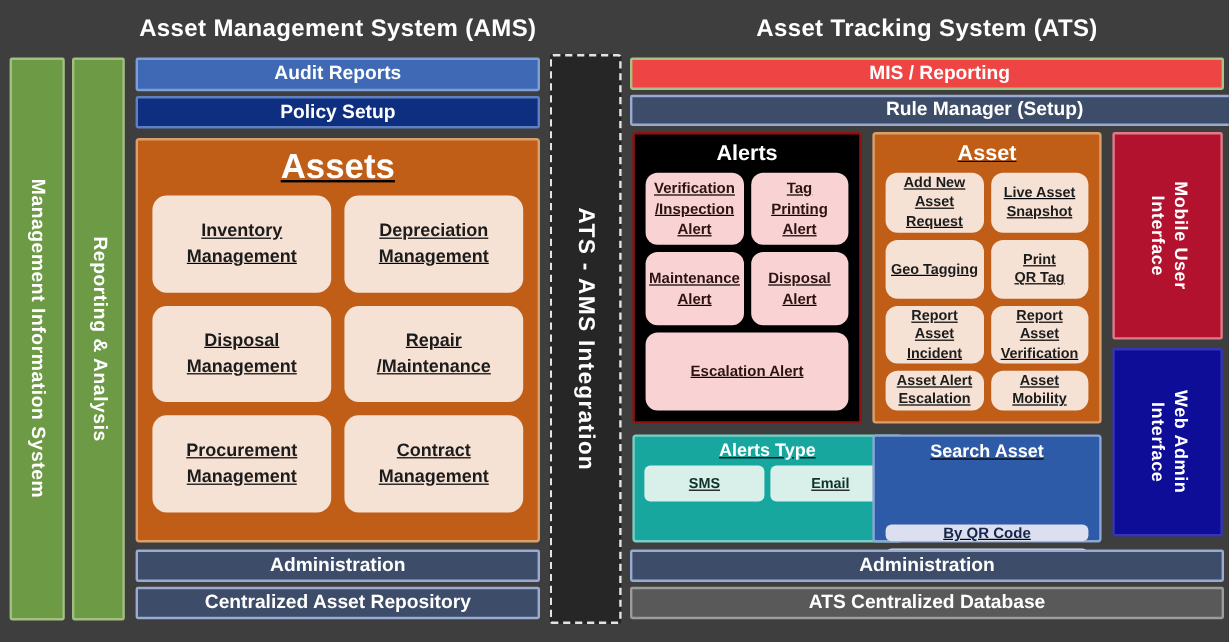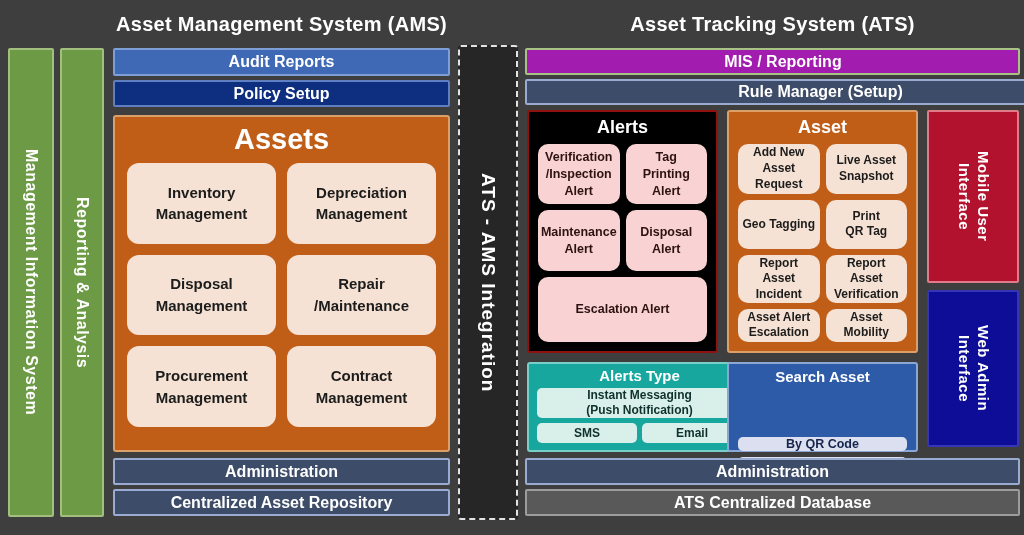--- a/index.html
+++ b/index.html
@@ -19,26 +19,26 @@
   .vbar .vtext {
     writing-mode:vertical-rl; text-orientation:mixed;
     color:#ffffff; font-size:16px; text-align:center; white-space:pre-line;
     letter-spacing:.5px; line-height:1.25;
   }
   
   .green-bar  { background:#6d9a45; border:2px solid #a3bf80; }
   .blue-mid   { background:#3f69b4; border:2px solid #7e9ed8; }
   .navy-dark  { background:#0e2f80; border:2px solid #5f7fc0; }
   .slate      { background:#3d4c68; border:2px solid #99abd0; }
-  .green-row  { background:#a21caf; border:2px solid #a8c285;padding-left:21px; }
+  .green-row  { background:#ef4444; border:2px solid #a8c285;padding-left:21px; }
   .gray-row   { background:#595959; border:2px solid #9c9c9c; }
   .integration{
     background:#262626; border:2px dashed #e3e3e3; border-radius:3px;
   }
-  .panel { border-radius:3px; display:flex; flex-direction:column; }
+  .panel { border-radius:3px; display:flex; flex-direction:column;text-decoration:underline; }
   .panel-title { color:#ffffff; text-align:center; }
   .orange-panel { background:#c05e18; border:2px solid #dba06a; }
   .red-panel    { background:#000000; border:2px solid #8f1210; }
   .teal-panel   { background:#18a79e; border:2px solid #79cfc7; }
   .sblue-panel  { background:#2e5ba7; border:2px solid #8ba7d6;gap:48px; }
   .crimson-bar  { background:#b3122f; border:2px solid #e07b8a; }
   .webnavy-bar  { background:#0d0d97; border:2px solid #3535b5; }
   .cell {
     display:flex; align-items:center; justify-content:center;
     text-align:center; white-space:pre-line; border-radius:10px;
@@ -163,22 +163,20 @@
       <div class="cell cream">Asset Alert
 Escalation</div>
       <div class="cell cream">Asset
 Mobility</div>
     </div>
   </div>
 
   <div class="abs panel teal-panel" style="left:527px; top:362px; width:225px; height:90px;">
     <div class="panel-title" style="font-size:15px; padding:3px 0 4px 0;">Alerts Type</div>
     <div class="atype-grid">
-      <div class="cell mint span2">Instant Messaging
-(Push Notification)</div>
       <div class="cell mint">SMS</div>
       <div class="cell mint">Email</div>
     </div>
   </div>
 
   <div class="abs panel sblue-panel" style="left:727px; top:362px; width:191px; height:90px;">
     <div class="panel-title" style="font-size:15px; padding:4px 0 4px 0;">Search Asset</div>
     <div class="search-grid">
       <div class="cell lav">By QR Code</div>
       <div class="cell lav">By Asset ID</div>

